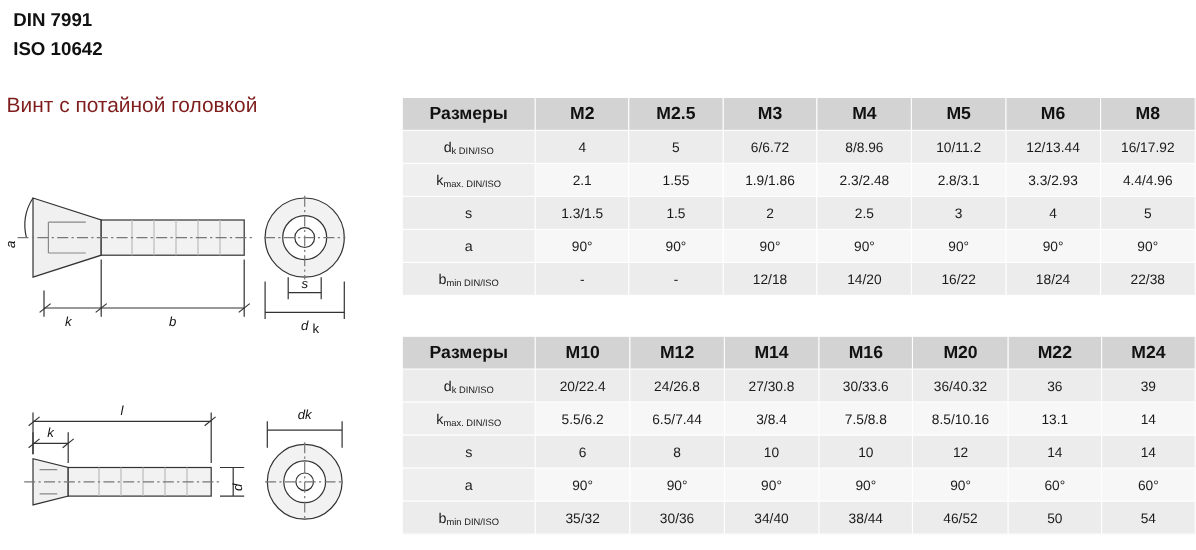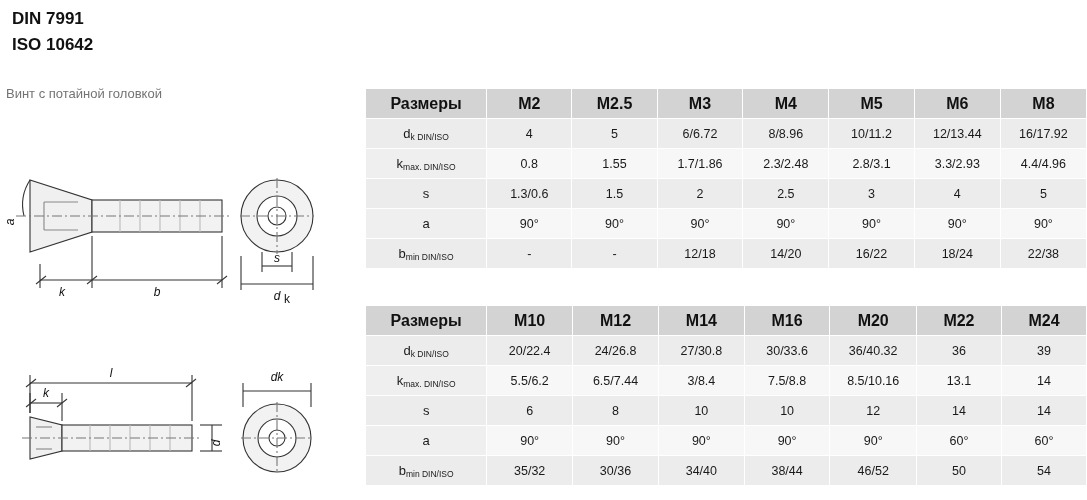--- a/index.html
+++ b/index.html
@@ -30,22 +30,22 @@
   .title-line {
     font-size: 17px;
     font-weight: bold;
     line-height: 26px;
     color: #111111;
   }
   .subtitle {
     position: absolute;
     left: 6px;
     top: 86px;
-    font-size: 13px;
-    color: #737373;
+    font-size: 19px;
+    color: #7f1d1d;
     white-space: nowrap;
   }
 
   
   .drawing {
     position: absolute;
   }
   #drawing-top { left: 0px; top: 160px; }
   #drawing-bottom { left: 0px; top: 355px; }
 
@@ -245,31 +245,31 @@
           <td>4</td>
           <td>5</td>
           <td>6/6.72</td>
           <td>8/8.96</td>
           <td>10/11.2</td>
           <td>12/13.44</td>
           <td>16/17.92</td>
         </tr>
         <tr>
           <td class="rowhead"><span>k</span><span class="sub">max. DIN/ISO</span></td>
-          <td>0.8</td>
+          <td>2.1</td>
           <td>1.55</td>
-          <td>1.7/1.86</td>
+          <td>1.9/1.86</td>
           <td>2.3/2.48</td>
           <td>2.8/3.1</td>
           <td>3.3/2.93</td>
           <td>4.4/4.96</td>
         </tr>
         <tr>
           <td class="rowhead"><span>s</span><span class="sub"></span></td>
-          <td>1.3/0.6</td>
+          <td>1.3/1.5</td>
           <td>1.5</td>
           <td>2</td>
           <td>2.5</td>
           <td>3</td>
           <td>4</td>
           <td>5</td>
         </tr>
         <tr>
           <td class="rowhead"><span>a</span><span class="sub"></span></td>
           <td>90°</td>

